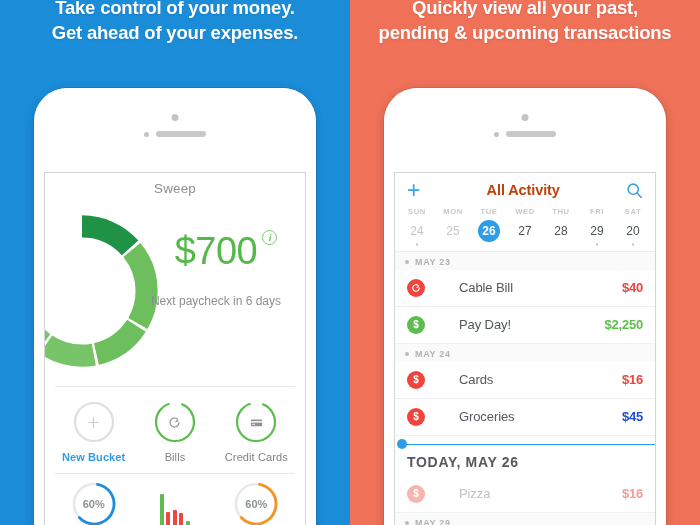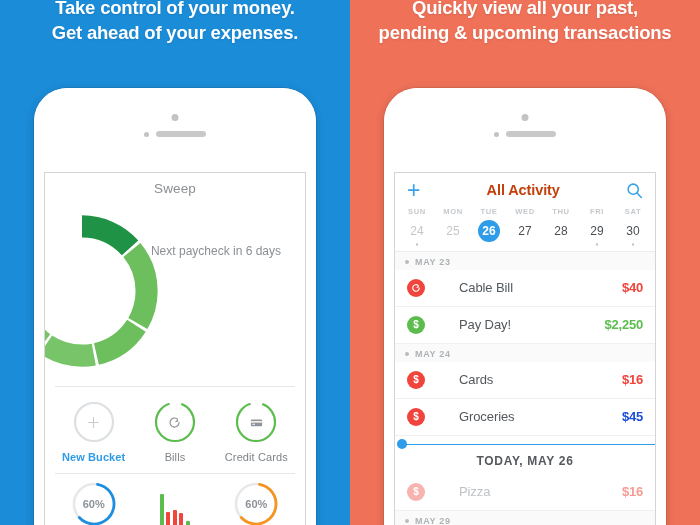--- a/index.html
+++ b/index.html
@@ -77,21 +77,21 @@
     width:15px; height:15px; border-radius:50%;
     border:1.3px solid #7cc96e; color:#6fc160;
     font-size:9.5px; font-style:italic; font-weight:bold;
     line-height:13px; text-align:center;
   }
   .balance-label {
     margin-top:9px; color:#5f6368; font-size:10.5px;
     font-weight:bold; letter-spacing:1.4px;
   }
   .next-pay {
-    margin-top:12px; color:#8b8f93; font-size:12px; white-space:nowrap;
+    margin-top:24px; color:#8b8f93; font-size:12px; white-space:nowrap;
   }
 
   .divider { height:1px; background:#e6e7e9; margin:0 10px; }
 
   .bucket-row {
     display:flex; justify-content:space-around; align-items:flex-start;
     padding:13px 8px 10px 8px;
   }
   .bucket { width:80px; text-align:center; }
   .bucket-ring {
@@ -158,22 +158,22 @@
 
   .today-line { position:relative; height:14px; margin-top:2px; }
   .today-line .ln {
     position:absolute; left:7px; right:0; top:6px; height:1.6px; background:#2e9ce8;
   }
   .today-line .dot {
     position:absolute; left:2px; top:1.5px; width:10px; height:10px;
     border-radius:50%; background:#2e9ce8;
   }
   .today-label {
-    padding:2px 12px 6px 12px; font-size:12px; font-weight:bold;
-    color:#55595e; letter-spacing:0.7px;text-align:center;
+    padding:2px 12px 6px 12px; font-size:14px; font-weight:bold;
+    color:#55595e; letter-spacing:0.7px;
   }
 </style>
 </head>
 <body>
 
 <div class="stage">
 
   <div class="panel panel-left">
     <div class="headline">
       <span>Take control of your money.</span>
@@ -197,20 +197,24 @@
                   <circle cx="50" cy="50" r="38" fill="none" stroke="#1f9246" stroke-width="13" stroke-dasharray="31.8265458341954 206.93449583862886" stroke-dashoffset="0" transform="rotate(-90 50 50)"></circle>
                   <circle cx="50" cy="50" r="38" fill="none" stroke="#6dbf5e" stroke-width="13" stroke-dasharray="46.152208334564854 192.60883333825942" stroke-dashoffset="-33.4265458341954" transform="rotate(-90 50 50)"></circle>
                   <circle cx="50" cy="50" r="38" fill="none" stroke="#6dbf5e" stroke-width="13" stroke-dasharray="29.438935417467153 209.3221062553571" stroke-dashoffset="-81.17875416876026" transform="rotate(-90 50 50)"></circle>
                   <circle cx="50" cy="50" r="38" fill="none" stroke="#78c468" stroke-width="13" stroke-dasharray="29.438935417467153 209.3221062553571" stroke-dashoffset="-112.21768958622742" transform="rotate(-90 50 50)"></circle>
                   <circle cx="50" cy="50" r="38" fill="none" stroke="#78c468" stroke-width="13" stroke-dasharray="5.562831250184727 233.19821042263953" stroke-dashoffset="-143.25662500369458" transform="rotate(-90 50 50)"></circle>
                   <circle cx="50" cy="50" r="38" fill="none" stroke="#7ec76e" stroke-width="13" stroke-dasharray="27.05132500073891 211.70971667208534" stroke-dashoffset="-150.4194562538793" transform="rotate(-90 50 50)"></circle>
                 </svg>
             </div>
 
             <div class="balance-block">
+              <div class="balance-amount">
+                <span>$700</span>
+                <span class="info-icon">i</span>
+              </div>
               <div class="next-pay">Next paycheck in 6 days</div>
             </div>
           </div>
 
           <div class="divider"></div>
 
           <div class="bucket-row" id="bucketRow">
               <div class="bucket">
                 <div class="bucket-ring"><svg viewBox="0 0 44 44" width="44" height="44">
                     <circle cx="22" cy="22" r="19" fill="none" stroke="#dcdfe1" stroke-width="2.2"></circle>
@@ -329,21 +333,21 @@
                 <div class="dnum">28</div>
                 <div class="daydot hide"></div>
               </div>
               <div class="day">
                 <div class="dow">FRI</div>
                 <div class="dnum">29</div>
                 <div class="daydot"></div>
               </div>
               <div class="day">
                 <div class="dow">SAT</div>
-                <div class="dnum">30</div>
+                <div class="dnum">20</div>
                 <div class="daydot"></div>
               </div>
             </div>
 
           <div class="list" id="activityList">
               <div class="date-head">
                 <span class="bullet"></span>
                 <span class="txt">MAY 23</span>
               </div>
               <div class="txn">

